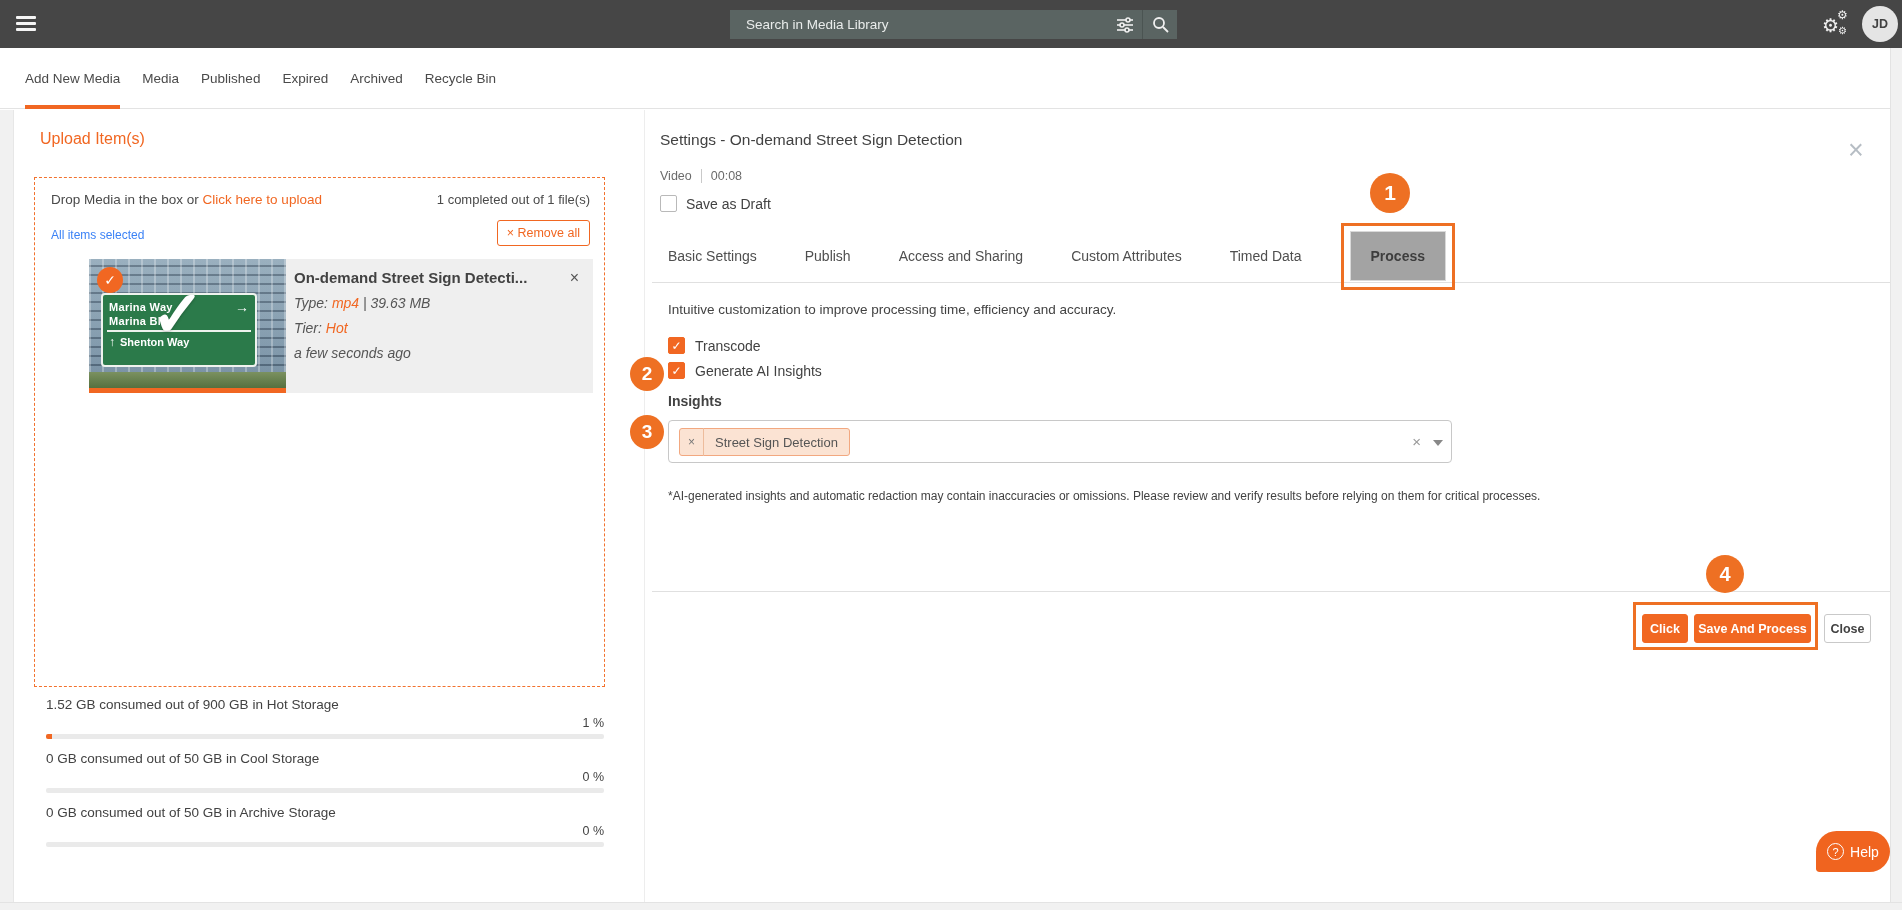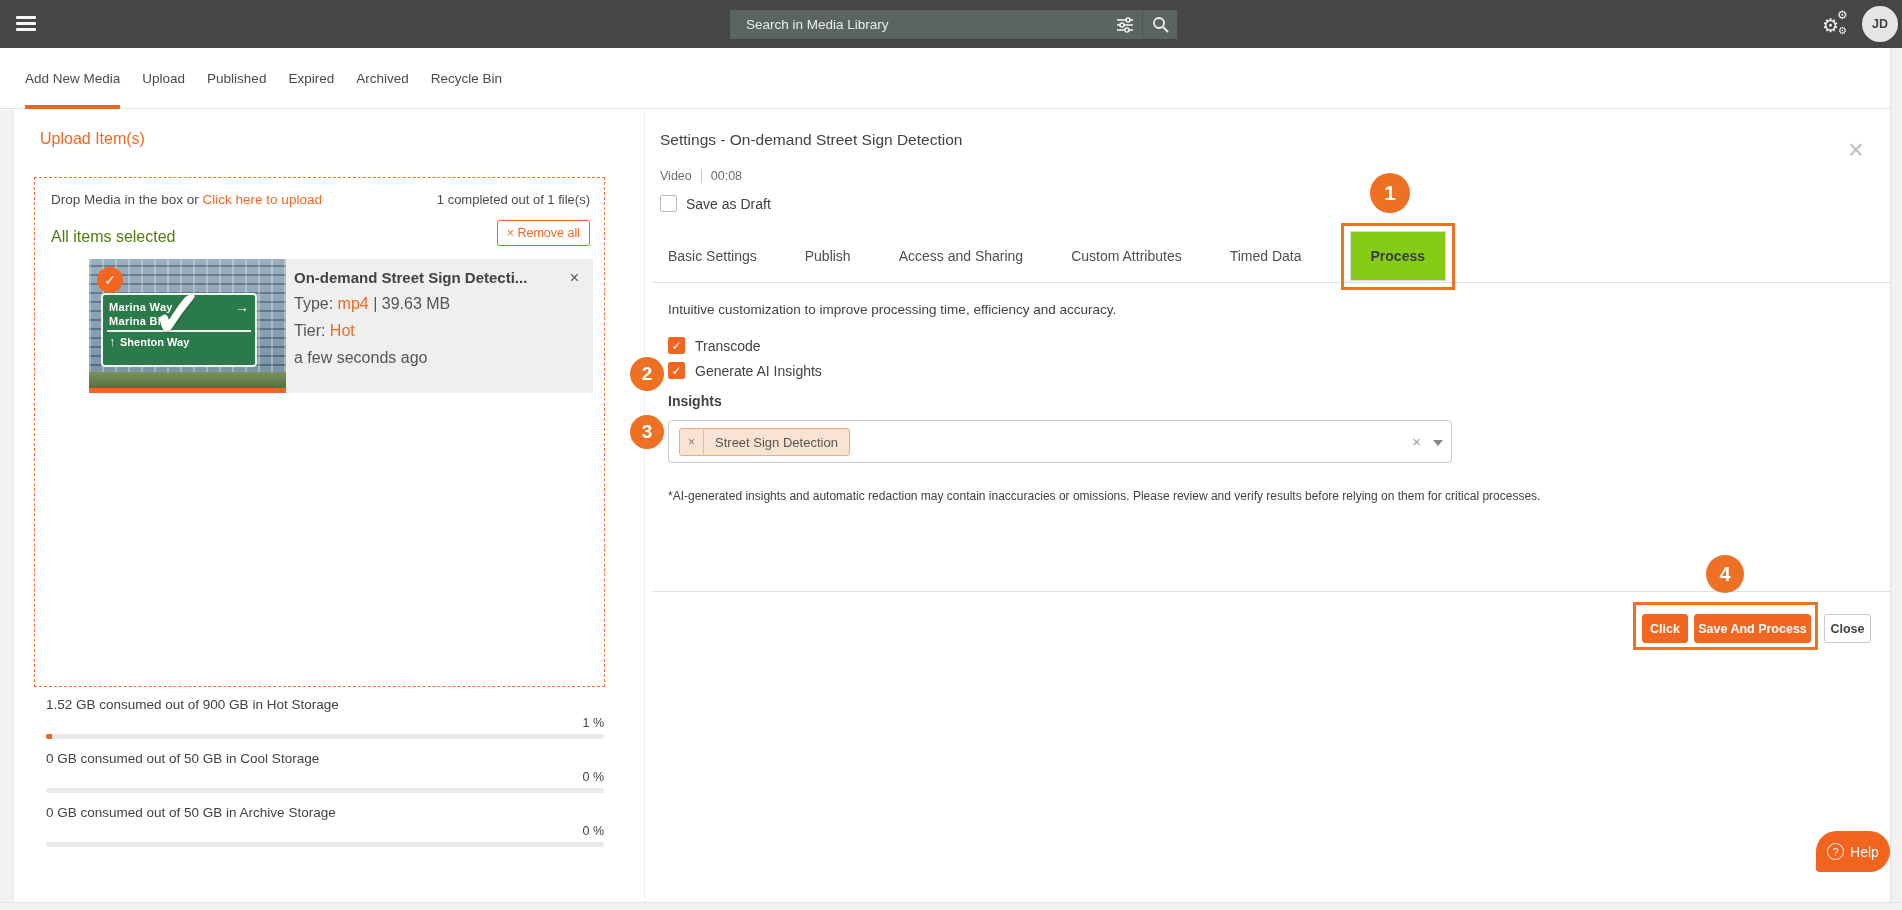--- a/index.html
+++ b/index.html
@@ -33,21 +33,21 @@
   
   .upload-title { position:absolute; left:40px; top:130px; font-size:16px; color:#f16722; }
   .dashbox { position:absolute; left:34px; top:177px; width:571px; height:510px;
              border:1px dashed #f2722e; }
   .drop-row { position:absolute; left:16px; top:14px; width:539px; display:flex;
               justify-content:space-between; align-items:flex-start;gap:45px; }
   .drop-text { font-size:13.5px; color:#4a4a4a; }
   .drop-link { color:#f16722; cursor:pointer; }
   .completed { font-size:13px; color:#4a4a4a; }
   .allsel-row { position:absolute; left:16px; top:42px; width:539px; height:34px; }
-  .allsel { position:absolute; left:0; top:8px; font-size:16px; color:#4d7c0f; }
+  .allsel { position:absolute; left:0; top:8px; font-size:12px; color:#3b82f6; }
   .removeall { position:absolute; right:0; top:0; border:1px solid #f16722; border-radius:3px;
                color:#f16722; background:#fff; font-size:12.5px; padding:5px 9px; cursor:pointer; }
 
   .item-row { position:absolute; left:54px; top:81px; width:504px; height:134px; background:#efefef; }
   .thumb { position:absolute; left:0; top:0; width:197px; height:134px; overflow:hidden;
            background:
              repeating-linear-gradient(90deg, rgba(255,255,255,.28) 0 2px, rgba(0,0,0,0) 2px 13px),
              repeating-linear-gradient(0deg, rgba(25,45,65,.38) 0 2px, rgba(140,170,190,.25) 2px 9px),
              linear-gradient(180deg,#9fb2bf 0%, #7e94a6 70%, #6e8496 100%); }
   .thumb-green { position:absolute; left:0; bottom:5px; width:100%; height:16px;
@@ -63,21 +63,21 @@
   .sel-badge { position:absolute; left:8px; top:8px; width:26px; height:26px; border-radius:50%;
                background:#f16722; color:#fff; font-size:14px; display:flex; align-items:center;
                justify-content:center; }
   .big-check { position:absolute; left:62px; top:18px; font-size:64px; color:#fff; font-weight:bold;
                text-shadow:0 1px 3px rgba(0,0,0,.25); }
   .thumb-progress { position:absolute; left:0; bottom:0; width:100%; height:5px; background:#f16722; }
   .item-details { position:absolute; left:205px; top:10px; width:290px; }
   .item-title { font-size:15px; font-weight:bold; color:#424242; width:256px; white-space:nowrap;
                 overflow:hidden; }
   .item-x { position:absolute; right:14px; top:10px; font-size:16px; color:#555; cursor:pointer; }
-  .item-meta { font-size:16px; color:#555; margin-top:9px; }
+  .item-meta { font-size:14px; color:#555; margin-top:9px;font-style:italic; }
   .accent { color:#f16722; }
 
   .storage { position:absolute; left:46px; width:558px; }
   .st-label { font-size:13.5px; color:#424242; }
   .st-pct { text-align:right; font-size:12.5px; color:#424242; margin-top:4px; }
   .st-bar { margin-top:4px; height:5px; background:#eaeaea; border-radius:2px; overflow:hidden; }
   .st-fill { height:100%; background:#f16722; }
 
   
   .v-divider { position:absolute; left:644px; top:110px; width:1px; height:792px; background:#ededed; }
@@ -89,21 +89,21 @@
   .media-sep { width:1px; height:14px; background:#c9c9c9; margin:0 9px; }
   .draft-row { position:absolute; left:660px; top:195px; display:flex; align-items:center;justify-content:space-between; }
   .cb { width:17px; height:17px; border:1px solid #b9b9b9; border-radius:2px; background:#fff;
         display:inline-flex; align-items:center; justify-content:center; cursor:pointer; }
   .cb.checked { background:#f16722; border-color:#f16722; color:#fff; font-size:12px; }
   .draft-label { margin-left:9px; font-size:14px; color:#424242; }
 
   .set-tabs { position:absolute; left:652px; top:230px; width:1238px; height:53px;
               border-bottom:1px solid #e0e0e0; display:flex; align-items:center; padding-left:16px; }
   .set-tab { font-size:14px; color:#4f4f4f; margin-right:48px; cursor:pointer; white-space:nowrap; }
-  .set-tab.active { font-weight:bold; color:#3d3d3d; border:1px solid #d9d9d9; background:#84cc16;
+  .set-tab.active { font-weight:bold; color:#3d3d3d; border:1px solid #d9d9d9; background:#a3a3a3;
                     padding:16px 20px; margin-right:0; position:relative; }
   .set-tab.active::after { content:''; position:absolute; left:-10px; right:-10px; top:-9px;
                            bottom:-10px; border:3px solid #ee7023; }
 
   .process-desc { position:absolute; left:668px; top:302px; font-size:13.5px; color:#424242; }
   .proc-row { position:absolute; left:668px; display:flex; align-items:center; }
   .proc-label { margin-left:10px; font-size:14px; color:#424242; }
   .insights-label { position:absolute; left:668px; top:393px; font-size:14px; font-weight:bold; color:#424242; }
 
   .select-box { position:absolute; left:668px; top:420px; width:784px; height:43px;
@@ -189,21 +189,21 @@
     <div class="gears">
       <span class="gear-big">⚙</span>
       <span class="gear-small">⚙</span>
       <span class="gear-small2">⚙</span>
     </div>
     <div class="avatar">JD</div>
   </div>
 
   <div class="navstrip">
     <div class="nav-tab">Add New Media</div>
-    <div class="nav-tab">Upload</div>
+    <div class="nav-tab">Media</div>
     <div class="nav-tab">Published</div>
     <div class="nav-tab">Expired</div>
     <div class="nav-tab">Archived</div>
     <div class="nav-tab">Recycle Bin</div>
   </div>
   <div class="nav-underline"></div>
 
   <div class="upload-title">Upload Item(s)</div>
 
   <div class="dashbox">

